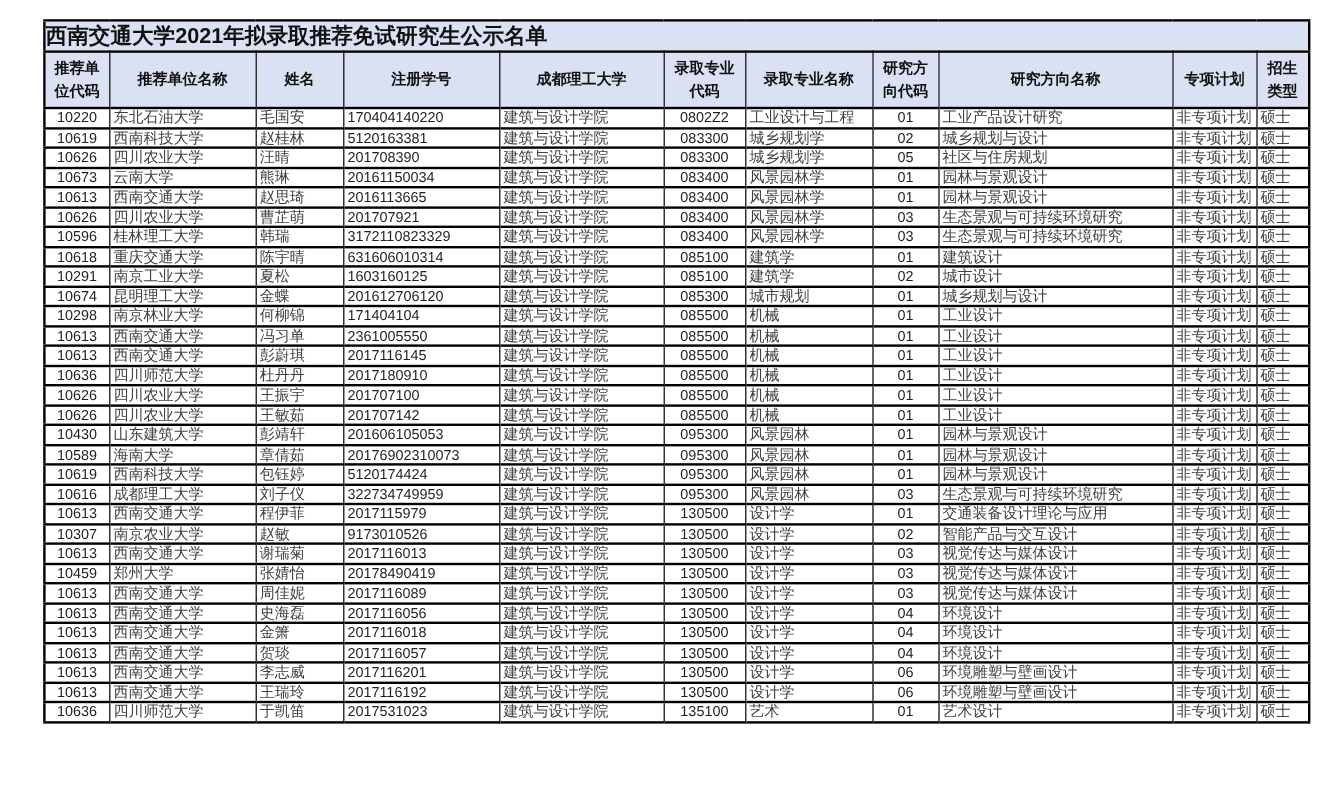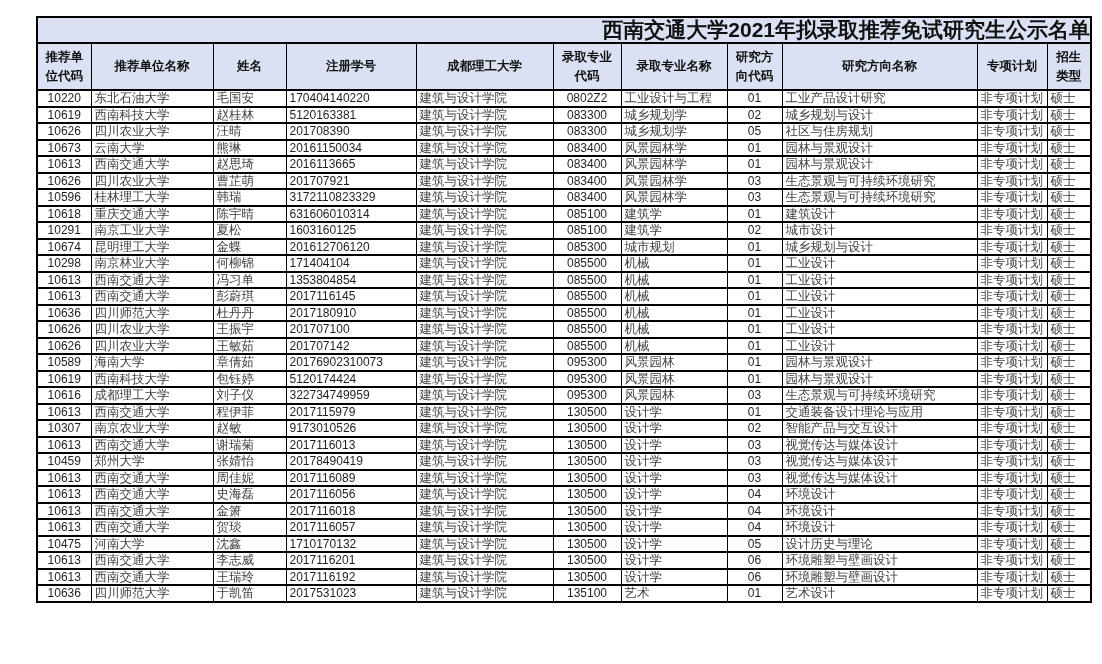--- a/index.html
+++ b/index.html
@@ -24,23 +24,23 @@
   th,td{
     border-left:1px solid var(--border);
     border-right:1px solid var(--border);
     border-top:2px solid var(--border);
     border-bottom:2px solid var(--border);
     box-sizing:border-box;
   }
   .title-row th{
     background:var(--header-bg);
     color:var(--title-color);
-    font-size:21px;font-weight:bold;
+    font-size:18px;font-weight:bold;
     height:26px;line-height:24px;
-    text-align:right;padding:0;
+    text-align:left;padding:0;
     white-space:nowrap;overflow:hidden;
   }
   .header-row th{
     background:var(--header-bg);
     color:#111111;
     font-size:12.5px;font-weight:bold;
     height:47px;text-align:center;vertical-align:middle;
     white-space:pre-line;line-height:1.5;
     padding:0 2px;overflow:hidden;
   }
@@ -248,21 +248,21 @@
           <td>机械</td>
           <td>01</td>
           <td>工业设计</td>
           <td>非专项计划</td>
           <td>硕士</td>
         </tr>
         <tr>
           <td>10613</td>
           <td>西南交通大学</td>
           <td>冯习单</td>
-          <td>1353804854</td>
+          <td>2361005550</td>
           <td>建筑与设计学院</td>
           <td>085500</td>
           <td>机械</td>
           <td>01</td>
           <td>工业设计</td>
           <td>非专项计划</td>
           <td>硕士</td>
         </tr>
         <tr>
           <td>10613</td>
@@ -310,20 +310,33 @@
           <td>201707142</td>
           <td>建筑与设计学院</td>
           <td>085500</td>
           <td>机械</td>
           <td>01</td>
           <td>工业设计</td>
           <td>非专项计划</td>
           <td>硕士</td>
         </tr>
         <tr>
+          <td>10430</td>
+          <td>山东建筑大学</td>
+          <td>彭靖轩</td>
+          <td>201606105053</td>
+          <td>建筑与设计学院</td>
+          <td>095300</td>
+          <td>风景园林</td>
+          <td>01</td>
+          <td>园林与景观设计</td>
+          <td>非专项计划</td>
+          <td>硕士</td>
+        </tr>
+        <tr>
           <td>10589</td>
           <td>海南大学</td>
           <td>章倩茹</td>
           <td>20176902310073</td>
           <td>建筑与设计学院</td>
           <td>095300</td>
           <td>风景园林</td>
           <td>01</td>
           <td>园林与景观设计</td>
           <td>非专项计划</td>
@@ -449,33 +462,20 @@
         <tr>
           <td>10613</td>
           <td>西南交通大学</td>
           <td>贺琰</td>
           <td>2017116057</td>
           <td>建筑与设计学院</td>
           <td>130500</td>
           <td>设计学</td>
           <td>04</td>
           <td>环境设计</td>
-          <td>非专项计划</td>
-          <td>硕士</td>
-        </tr>
-        <tr>
-          <td>10475</td>
-          <td>河南大学</td>
-          <td>沈鑫</td>
-          <td>1710170132</td>
-          <td>建筑与设计学院</td>
-          <td>130500</td>
-          <td>设计学</td>
-          <td>05</td>
-          <td>设计历史与理论</td>
           <td>非专项计划</td>
           <td>硕士</td>
         </tr>
         <tr>
           <td>10613</td>
           <td>西南交通大学</td>
           <td>李志威</td>
           <td>2017116201</td>
           <td>建筑与设计学院</td>
           <td>130500</td>

